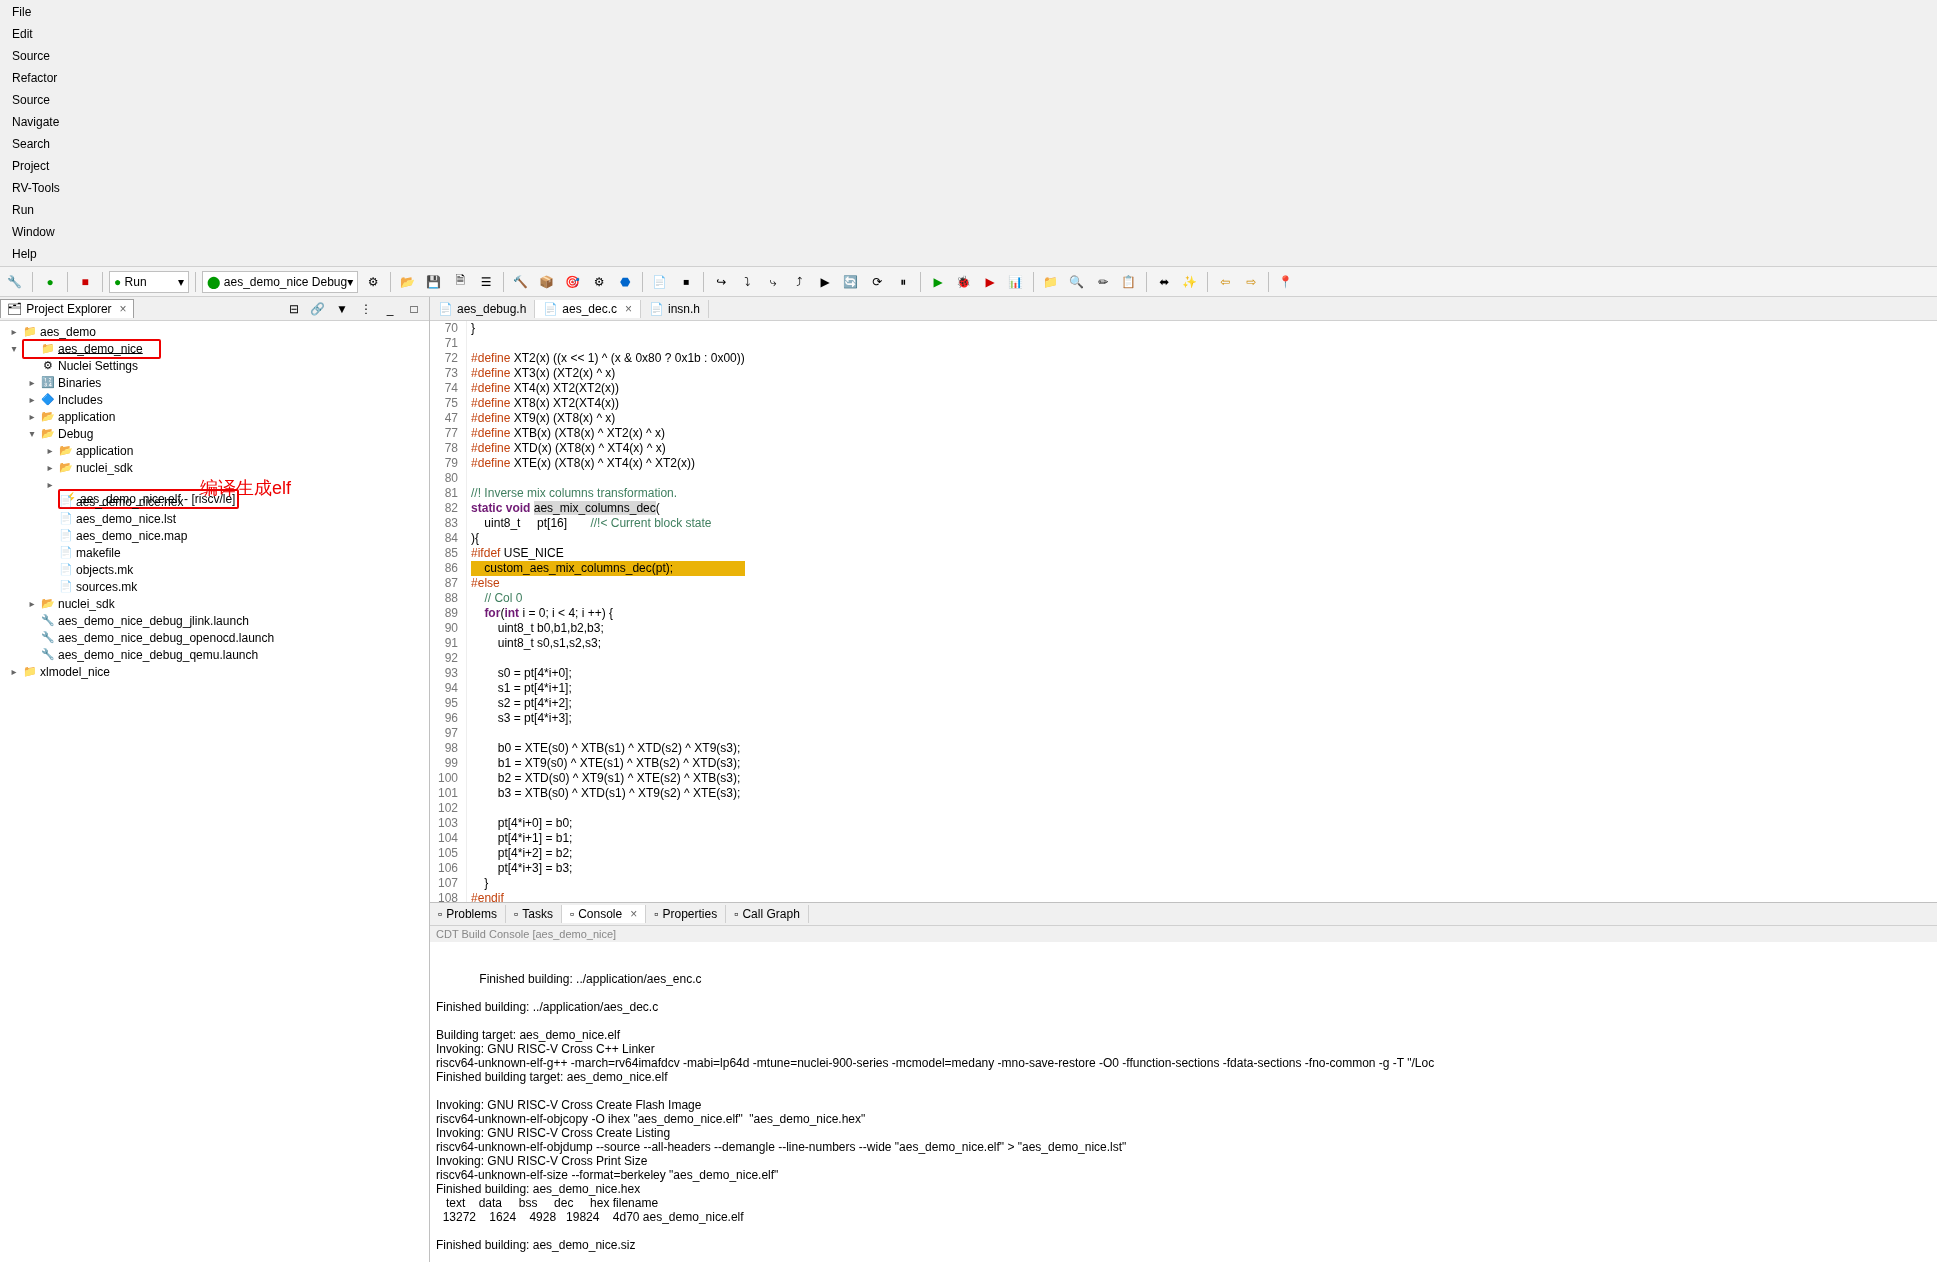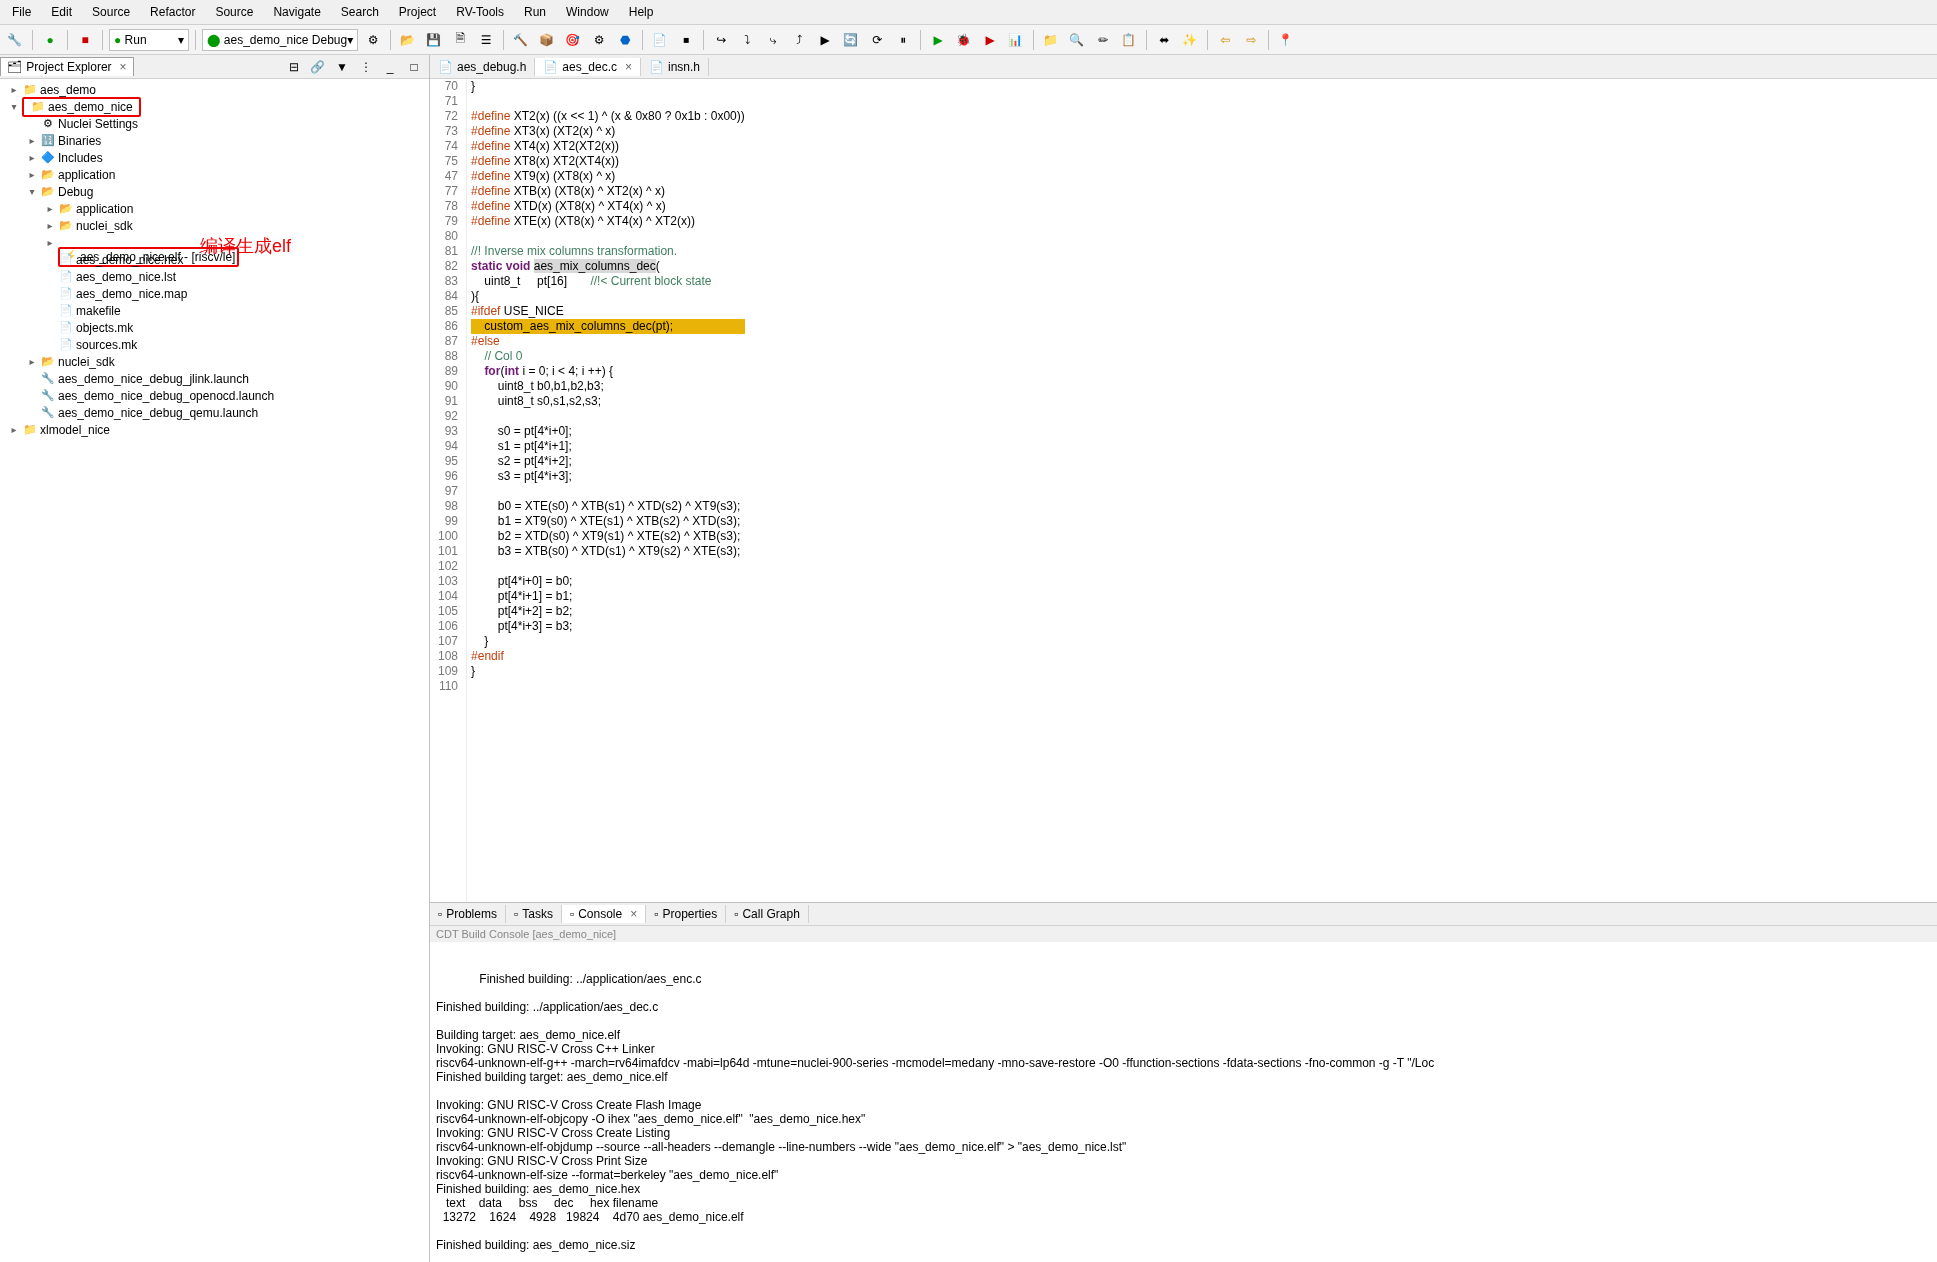--- a/index.html
+++ b/index.html
@@ -1,17 +1,17 @@
 <!DOCTYPE html>
 <html><head>
 <meta charset="utf-8">
 <style>
 * { margin:0; padding:0; box-sizing:border-box; font-family:"Segoe UI",Tahoma,sans-serif; font-size:12px; }
 body { background:#f0f0f0; width:1937px; height:1262px; overflow:hidden; display:flex; flex-direction:column; }
-.menubar { background:#f0f0f0; border-bottom:1px solid #d0d0d0; display:flex; padding:3px 4px; gap:4px; }
+.menubar { background:#f0f0f0; border-bottom:1px solid #d0d0d0; display:flex; padding:3px 4px; gap:4px;flex-direction:column; }
 .menubar-item { padding:2px 8px; cursor:pointer; }
 .toolbar { background:#f4f4f4; border-bottom:1px solid #d0d0d0; display:flex; align-items:center; padding:2px 4px; gap:4px; height:30px; }
 .tool-btn { width:22px; height:22px; display:flex; align-items:center; justify-content:center; cursor:pointer; border:1px solid transparent; border-radius:2px; }
 .tool-sep { width:1px; height:20px; background:#c0c0c0; margin:0 2px; }
 .run-combo { border:1px solid #c0c0c0; background:#fff; height:22px; padding:0 4px; min-width:80px; display:flex; align-items:center; justify-content:space-between; }
 .debug-combo { border:1px solid #c0c0c0; background:#fff; height:22px; padding:0 4px; min-width:150px; display:flex; align-items:center; justify-content:space-between; }
 .main { flex:1; display:flex; overflow:hidden; }
 .left-panel { width:430px; border-right:1px solid #c0c0c0; display:flex; flex-direction:column; background:#fff; }
 .tab-row { background:#f0f0f0; border-bottom:1px solid #d0d0d0; display:flex; align-items:center; height:24px; }
 .tab-active { background:#fff; border:1px solid #a0a0a0; border-bottom:none; padding:2px 6px; display:flex; align-items:center; gap:4px; }
@@ -138,21 +138,21 @@
       </div>
     </div>
     <div class="tree" id="tree" style="position:relative">
         <div class="tree-row" style="padding-left: 4px;">
           <span class="twist">▸</span>
           <span class="tree-icon">📁</span>
           <span>aes_demo</span>
         </div>
         <div class="tree-row" style="padding-left: 4px;">
           <span class="twist">▾</span>
-          <span class="box-red" style="padding: 0px 6px;"><span class="tree-icon">📁</span><span>aes_demo_nice</span></span>
+          <span class="box-red" style="padding: 0px 16px; text-decoration: underline;"><span class="tree-icon">📁</span><span>aes_demo_nice</span></span>
         </div>
         <div class="tree-row" style="padding-left: 22px;">
           <span class="twist"></span>
           <span class="tree-icon">⚙</span>
           <span>Nuclei Settings</span>
         </div>
         <div class="tree-row" style="padding-left: 22px;">
           <span class="twist">▸</span>
           <span class="tree-icon">🔢</span>
           <span>Binaries</span>

